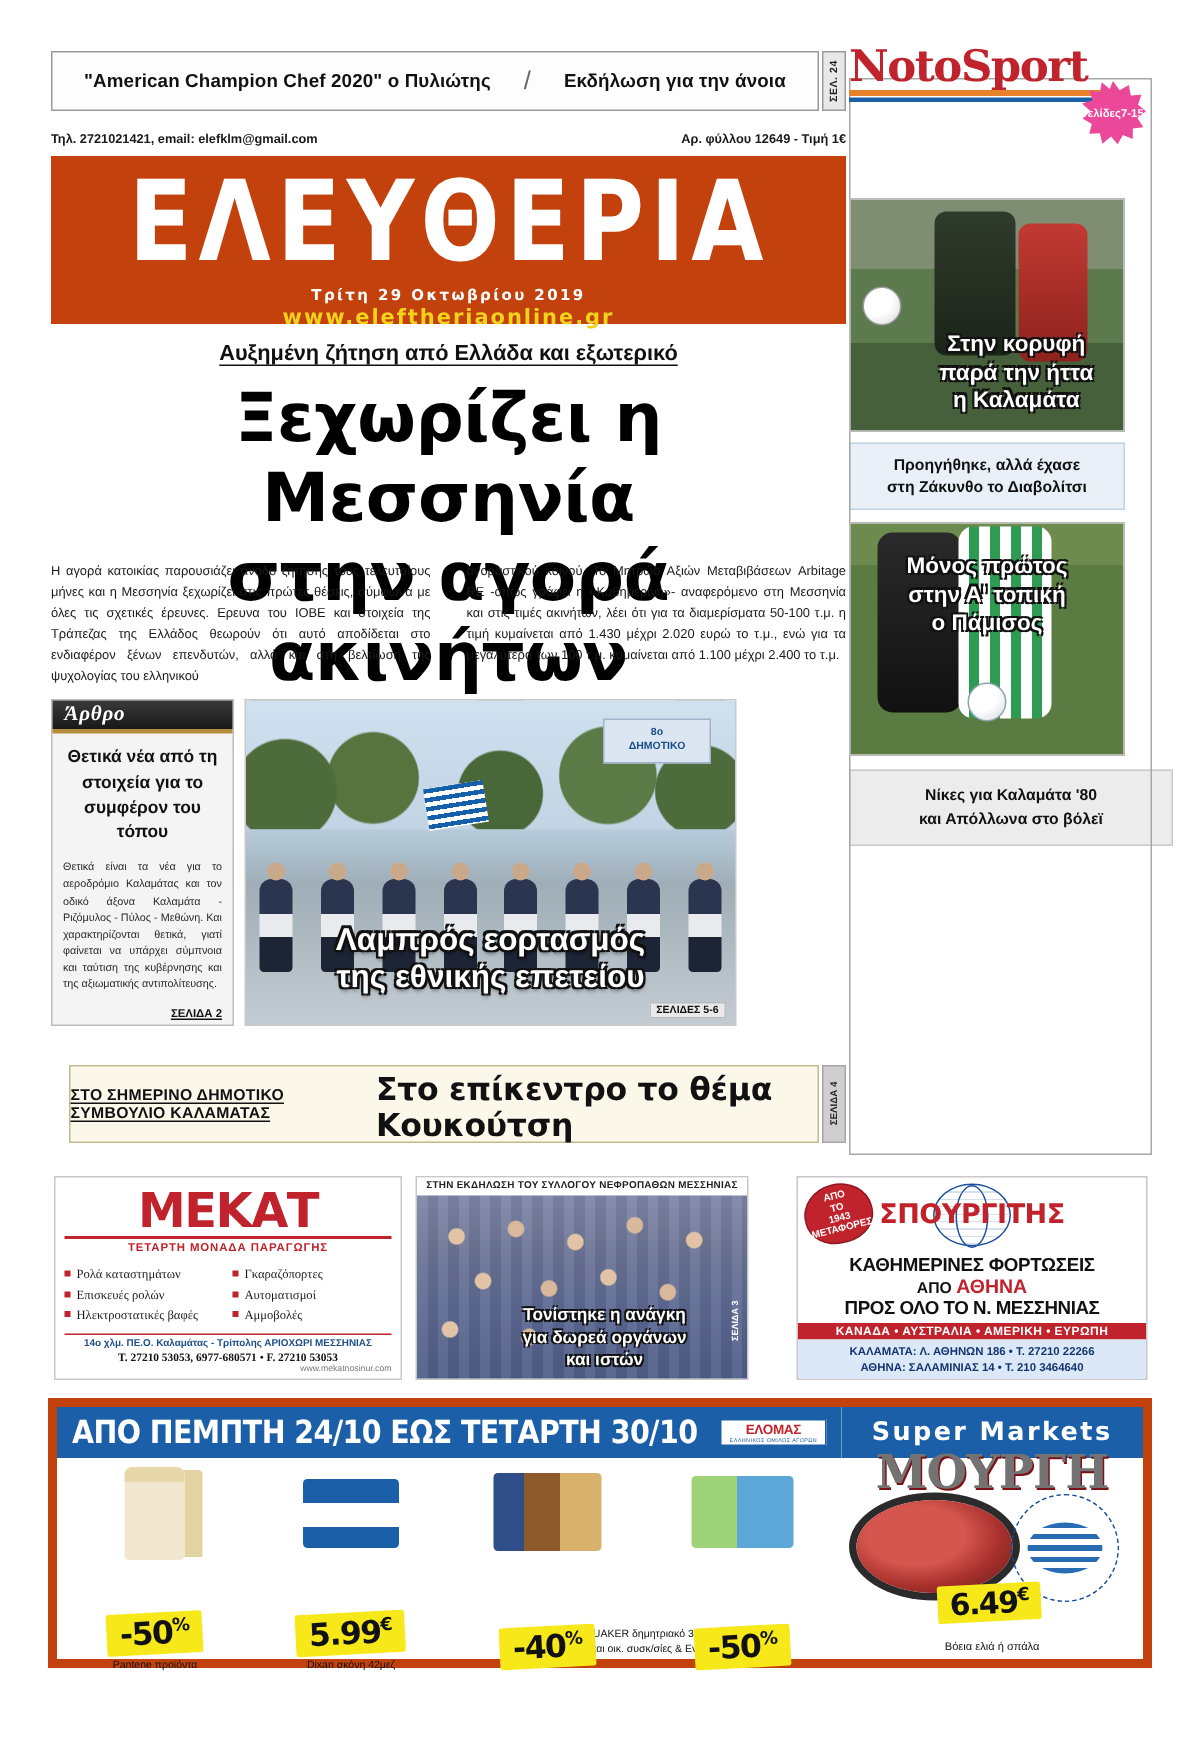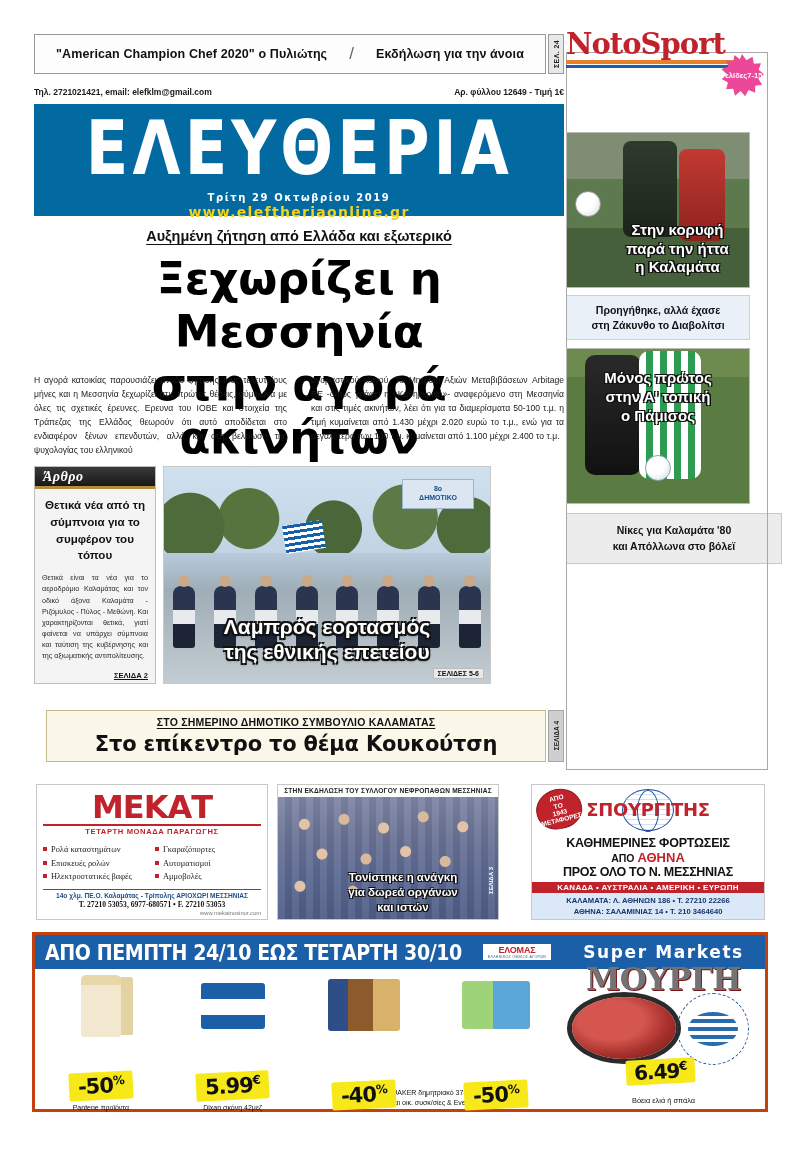--- a/index.html
+++ b/index.html
@@ -34,21 +34,21 @@
   
   .infoline {
     position: absolute; left: 34px; top: 85px; width: 530px; height: 14px;
     display: flex; justify-content: space-between; align-items: center;
   }
   .infoline div { font-size: 8.5px; font-weight: bold; color: #1a1a1a; }
 
   
   .masthead {
     position: absolute; left: 34px; top: 104px; width: 530px; height: 112px;
-    background: #0369a1;
+    background: #c2410c;
     display: flex; flex-direction: column; align-items: center; justify-content: flex-start;
     padding-top: 7px;
   }
   .mast-title {
     font-family: "DejaVu Sans", sans-serif;
     font-size: 61px; font-weight: bold; color: #ffffff;
     letter-spacing: 4px; line-height: 1; transform: scaleY(1.22) scaleX(1.02);
     transform-origin: top center;
   }
   .mast-date {
@@ -165,21 +165,21 @@
   .photo-pages {
     position: absolute; right: 6px; bottom: 4px;
     background: #e9e9e9; border: 1px solid #bbb; padding: 1px 4px;
     font-size: 7px; font-weight: bold; color: #111;
   }
 
   
   .koukou {
     position: absolute; left: 46px; top: 710px; width: 500px; height: 52px;
     border: 1px solid #c4b98e; background: #fbf8ea;
-    display: flex; flex-direction: column; align-items: center; justify-content: center;
+    display: flex; flex-direction: row; align-items: center; justify-content: center;
   }
   .koukou-k {
     font-size: 10.5px; font-weight: bold; color: #111;
     text-decoration: underline; text-underline-offset: 2px; letter-spacing: .2px;
   }
   .koukou-t {
     margin-top: 4px; font-size: 21px; font-weight: bold; color: #111;
     font-family: "DejaVu Sans", sans-serif; letter-spacing: -.2px;
   }
   .koukou-tag {
@@ -306,21 +306,21 @@
     font-size: 8px; font-weight: bold; letter-spacing: .3px; padding: 1px 0;
   }
   .sp-addr {
     background: #dbe8f7; text-align: center; font-size: 7.6px; font-weight: bold;
     color: #14366e; line-height: 1.5; padding: 2px 0;
   }
 
   
   .smk {
     position: absolute; left: 32px; top: 932px; width: 736px; height: 180px;
-    border: 3px solid #c2410c; background: #fff; display: flex;
+    border: 6px solid #c2410c; background: #fff; display: flex;
   }
   .smk-left { width: 530px; position: relative; }
   .smk-bar {
     height: 34px; background: #1b5fa8; display: flex; align-items: center;
     justify-content: space-between; padding: 0 10px;
   }
   .smk-bar-txt {
     font-size: 19px; font-weight: bold; color: #ffffff;
     font-family: "DejaVu Sans", sans-serif; letter-spacing: -.4px;
     transform: scaleY(1.12);
@@ -536,21 +536,21 @@
     </div>
     <div class="col">
       <p>αγοραστικού κοινού. Το Μητρώο Αξιών Μεταβιβάσεων Arbitage RE -όπως γράφει η «Καθημερινή»- αναφερόμενο στη Μεσσηνία και στις τιμές ακινήτων, λέει ότι για τα διαμερίσματα 50-100 τ.μ. η τιμή κυμαίνεται από 1.430 μέχρι 2.020 ευρώ το τ.μ., ενώ για τα μεγαλύτερα των 100 τ.μ. κυμαίνεται από 1.100 μέχρι 2.400 το τ.μ.</p>
     </div>
   </div>
 
   <div class="arthro">
     <div class="arthro-hd">
       <span>Άρθρο</span>
     </div>
-    <div class="arthro-title">Θετικά νέα από τη σύμπνοια για το συμφέρον του τόπου</div>
+    <div class="arthro-title">Θετικά νέα από τη στοιχεία για το συμφέρον του τόπου</div>
     <div class="arthro-body">Θετικά είναι τα νέα για το αεροδρόμιο Καλαμάτας και τον οδικό άξονα Καλαμάτα - Ριζόμυλος - Πύλος - Μεθώνη. Και χαρακτηρίζονται θετικά, γιατί φαίνεται να υπάρχει σύμπνοια και ταύτιση της κυβέρνησης και της αξιωματικής αντιπολίτευσης.</div>
     <div class="arthro-page">ΣΕΛΙΔΑ 2</div>
   </div>
 
   <div class="mainphoto">
     <div class="trees"></div>
     <div class="ground"></div>
     <div class="flag"></div>
     <div class="plaque">
       <div>8ο</div>

